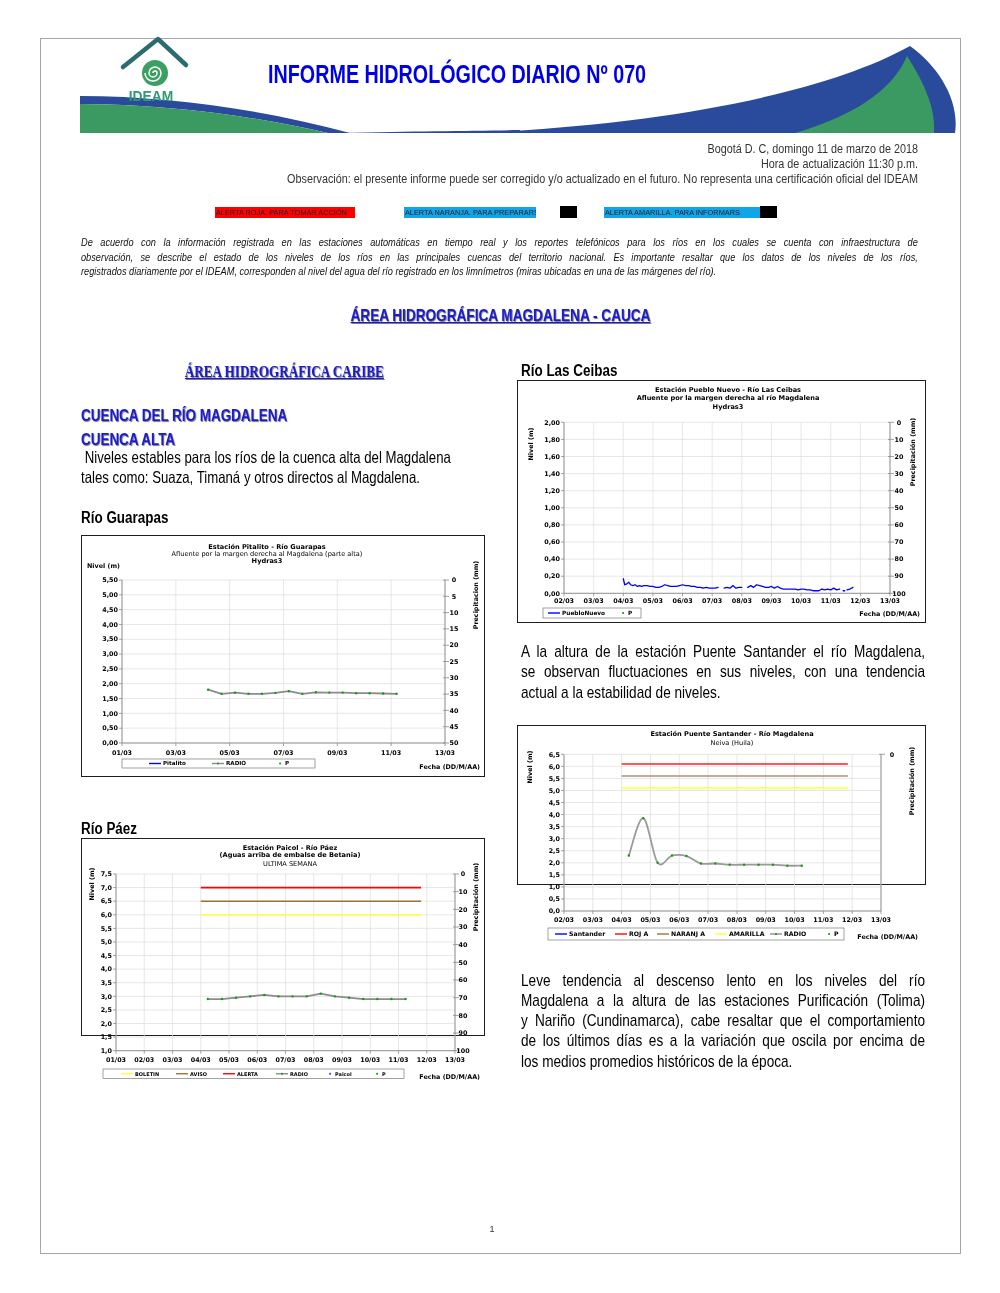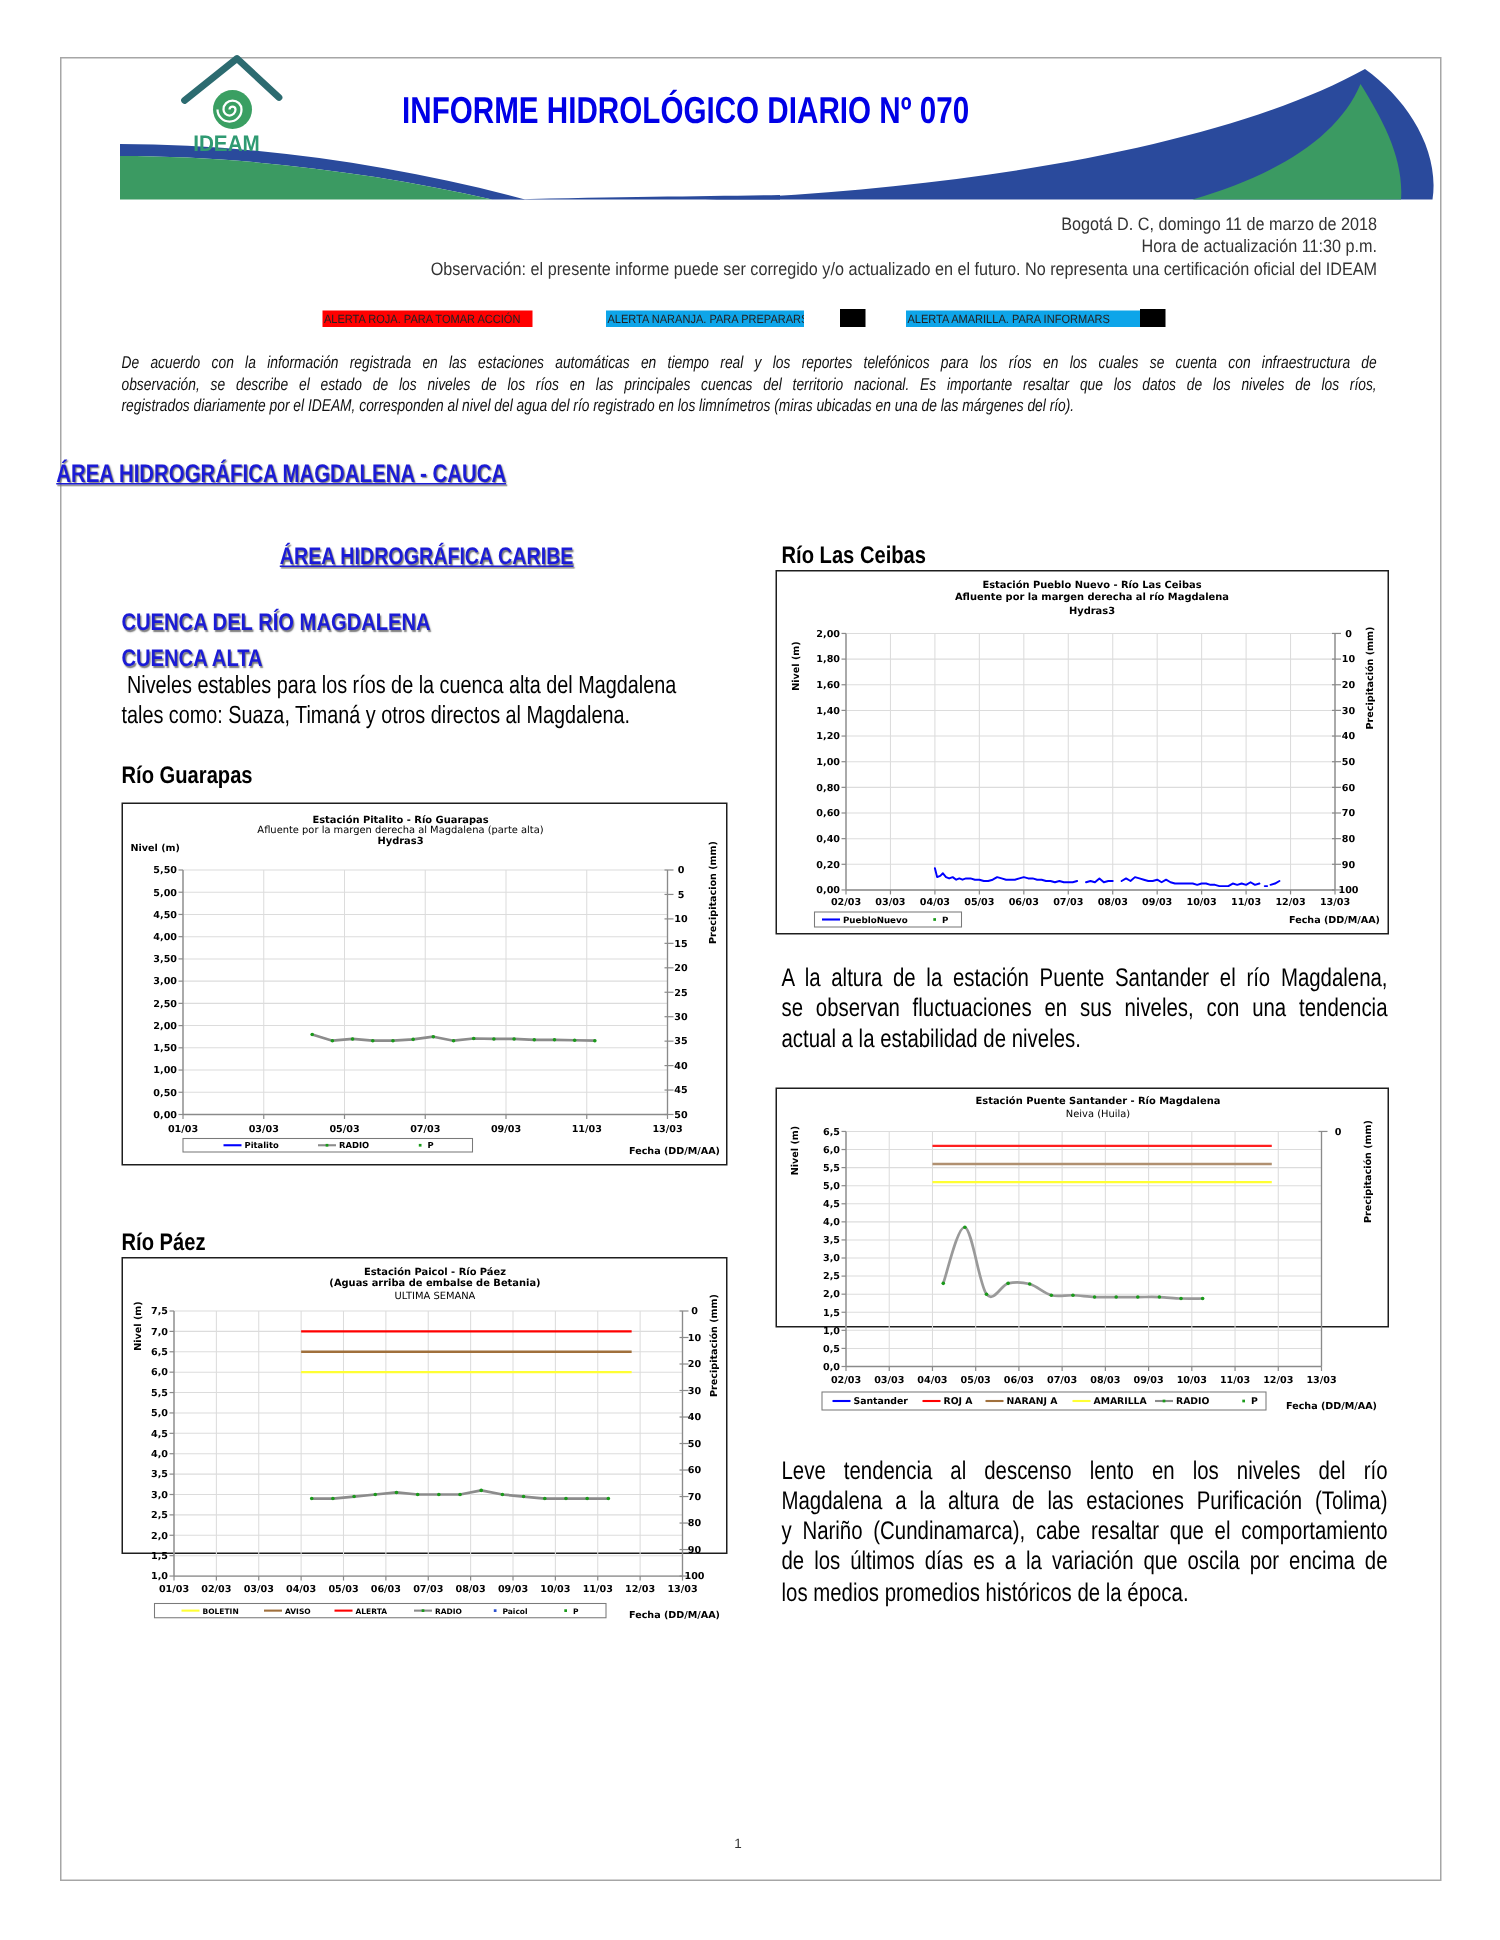--- a/index.html
+++ b/index.html
@@ -14,23 +14,23 @@
   #title { left:268px; top:62px; font-size:25px; line-height:25px; font-weight:bold; color:#0000e6;
            transform:scaleX(.79); }
   #meta { right:82px; top:142px; font-size:12px; line-height:15px; color:#333; transform:scaleX(.9); }
   .alert { position:absolute; top:207px; height:11px; font-size:8px; line-height:11px; color:#222;
            white-space:nowrap; overflow:hidden; }
   .alert span.t { display:inline-block; transform:scaleX(.92); transform-origin:0 0; padding-left:1px; }
   .alert-square { position:absolute; top:206px; width:17px; height:12px; background:#000; }
   #intro { left:81px; top:235px; width:1046px; font-size:11.5px; line-height:14.5px; font-style:italic;
            color:#111; transform:scaleX(.8); }
   .blue-head { font-weight:bold; color:#1b1bd6; text-shadow:1px 1px 1px #7a7a7a; white-space:nowrap; }
-  #section-title { left:0; width:1000px; top:306px; text-align:left; font-size:17px; line-height:20px; }
+  #section-title { left:0; width:1000px; top:306px; text-align:center; font-size:17px; line-height:20px; }
   #section-title span { display:inline-block; transform:scaleX(.8); text-decoration:underline; }
-  #area-title { left:84px; width:400px; top:362px; text-align:center; font-size:16px; line-height:20px; }
+  #area-title { left:84px; width:400px; top:362px; text-align:center; font-size:16px; line-height:20px;font-family:Liberation Serif, serif; }
   #area-title span { display:inline-block; transform:scaleX(.82); text-decoration:underline; }
   #basin { left:81px; top:406px; font-size:16px; line-height:20px; transform:scaleX(.84); transform-origin:0 0; }
   #subbasin { left:81px; top:430px; font-size:16px; line-height:20px; transform:scaleX(.84); transform-origin:0 0; }
   #left-desc { left:81px; top:447px; font-size:16.5px; line-height:20px; transform:scaleX(.8); }
   .river-title { font-size:16px; line-height:20px; font-weight:bold; transform:scaleX(.84); transform-origin:0 0; white-space:nowrap; }
   .para-r { left:521px; width:505px; font-size:17px; line-height:20.3px; transform:scaleX(.8); }
   .chart-box { position:absolute; border:1.5px solid #1e1e1e; background:#fff; box-sizing:border-box;text-decoration:underline; }
   .chart-box svg { position:absolute; left:-1.5px; top:-1.5px; overflow:visible; }
   .chart-box svg text { font-family:"DejaVu Sans", sans-serif; }
   #page-number { left:480px; width:24px; top:1224px; text-align:center; font-size:9px; color:#333; }

